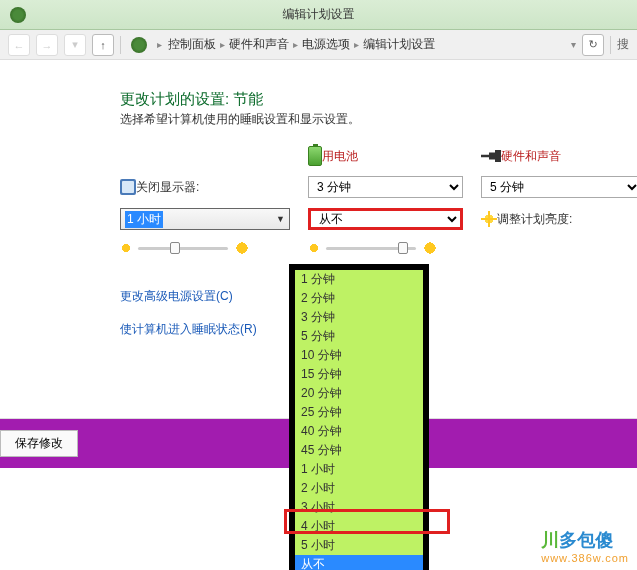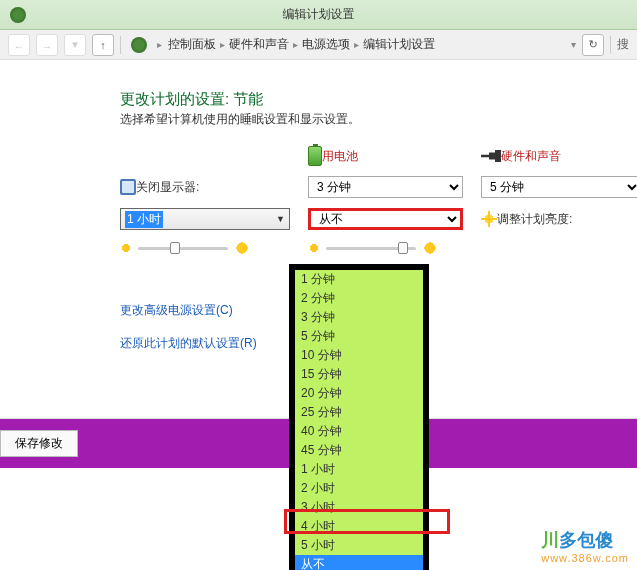--- a/index.html
+++ b/index.html
@@ -49,21 +49,21 @@
     .sleep-sel-display { width: 100%; height: 22px; font-size: 12px; border: 1px solid #666; background: linear-gradient(to bottom,#f8f8f8,#e8e8e8); padding-left: 4px; display:flex; align-items:center; justify-content:space-between; }
     .sleep-sel-display .arrow { font-size:9px; padding-right:4px; color:#333; }
     .sel-hl { background:#2a8aff; color:#fff; padding:0 2px; }
     
     .slider { width: 90px; height: 16px; position: relative; }
     .slider-track { position: absolute; top: 7px; left: 0; right: 0; height: 3px; background: #ccc; border-radius: 2px; }
     .slider-thumb { position: absolute; top: 2px; width: 10px; height: 12px; background: #fafafa; border: 1px solid #888; border-radius: 2px; }
     .bright-cell { display:flex; align-items:center; gap:6px; }
     .sun-sm { width:12px; height:12px; background:radial-gradient(circle,#ffc820 50%, transparent 50%); }
     
-    .links { margin-top: 46px; }
+    .links { margin-top: 32px; }
     .links a { display: block; font-size: 12px; color: #1a5ab8; text-decoration: none; margin-bottom: 16px; cursor: pointer; }
     
     .bottombar { position: absolute; left: 0; right: 0; top: 418px; height: 50px; background: #a21caf; border-top: 1px solid #ddd; display: flex; align-items: center; justify-content: flex-start; padding-right: 14px; }
     .save-btn { padding: 4px 14px; font-size: 12px; border: 1px solid #bbb; background: #fafafa; cursor: pointer; }
     
     .watermark { position: absolute; right: 8px; bottom: 6px; text-align: left; margin-top: 17px; }
     .wm-logo { font-size: 18px; font-weight: bold; color: #2a8ad0; }
     .wm-url { font-size: 11px; color: #f0a030; letter-spacing: 1px; }
   </style>
 </head>
@@ -144,21 +144,21 @@
       <div class="slider" data-interactable="true">
         <div class="slider-track" data-interactable="false"></div>
         <div class="slider-thumb" style="left:80%" data-interactable="true"></div>
       </div>
       <div class="sun-sm" style="width:16px;height:16px" data-interactable="false"></div>
     </div>
   </div>
 
   <div class="links" data-interactable="false">
     <a data-interactable="true">更改高级电源设置(C)</a>
-    <a data-interactable="true">还原此计划的默认设置(R)</a>
+    <a data-interactable="true">使计算机进入睡眠状态(R)</a>
   </div>
 </div>
 
 <div class="open-dropdown" id="dd" data-interactable="true">
     <div class="opt" data-interactable="true">1 分钟</div>
     <div class="opt" data-interactable="true">2 分钟</div>
     <div class="opt" data-interactable="true">3 分钟</div>
     <div class="opt" data-interactable="true">5 分钟</div>
     <div class="opt" data-interactable="true">10 分钟</div>
     <div class="opt" data-interactable="true">15 分钟</div>

